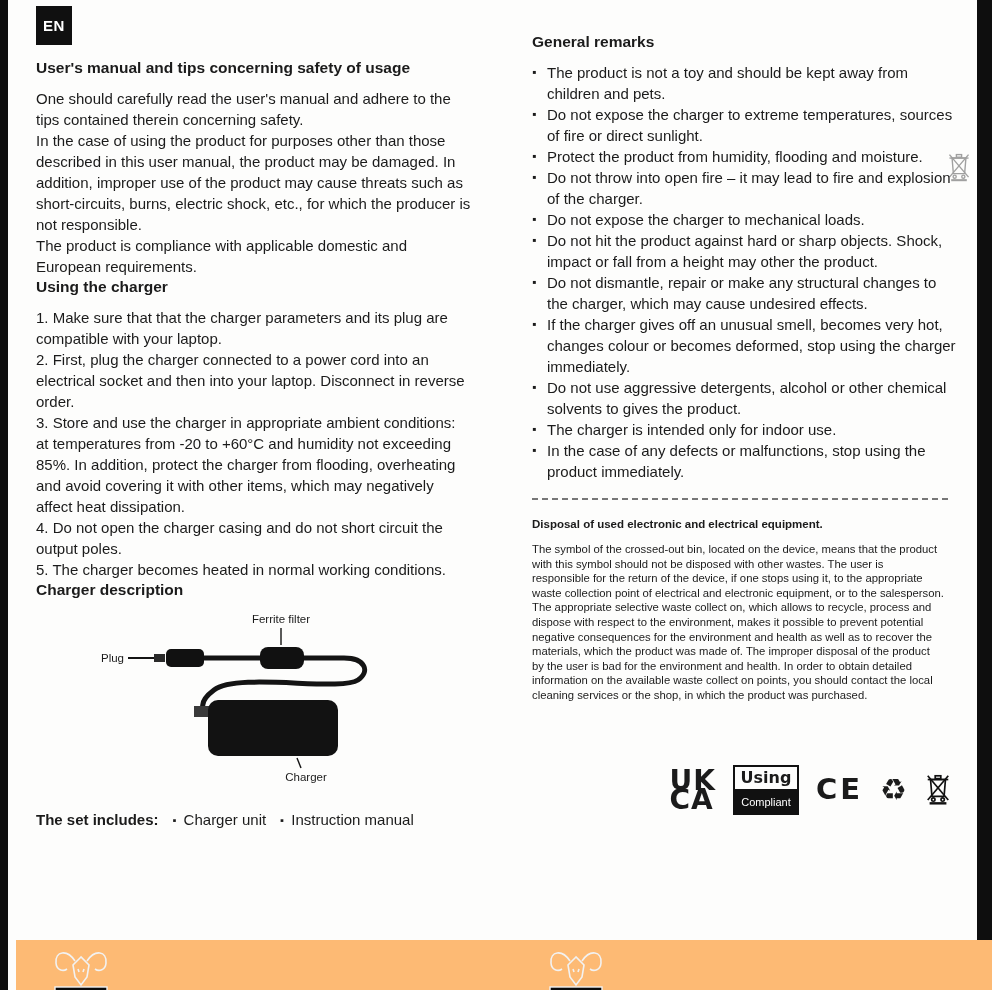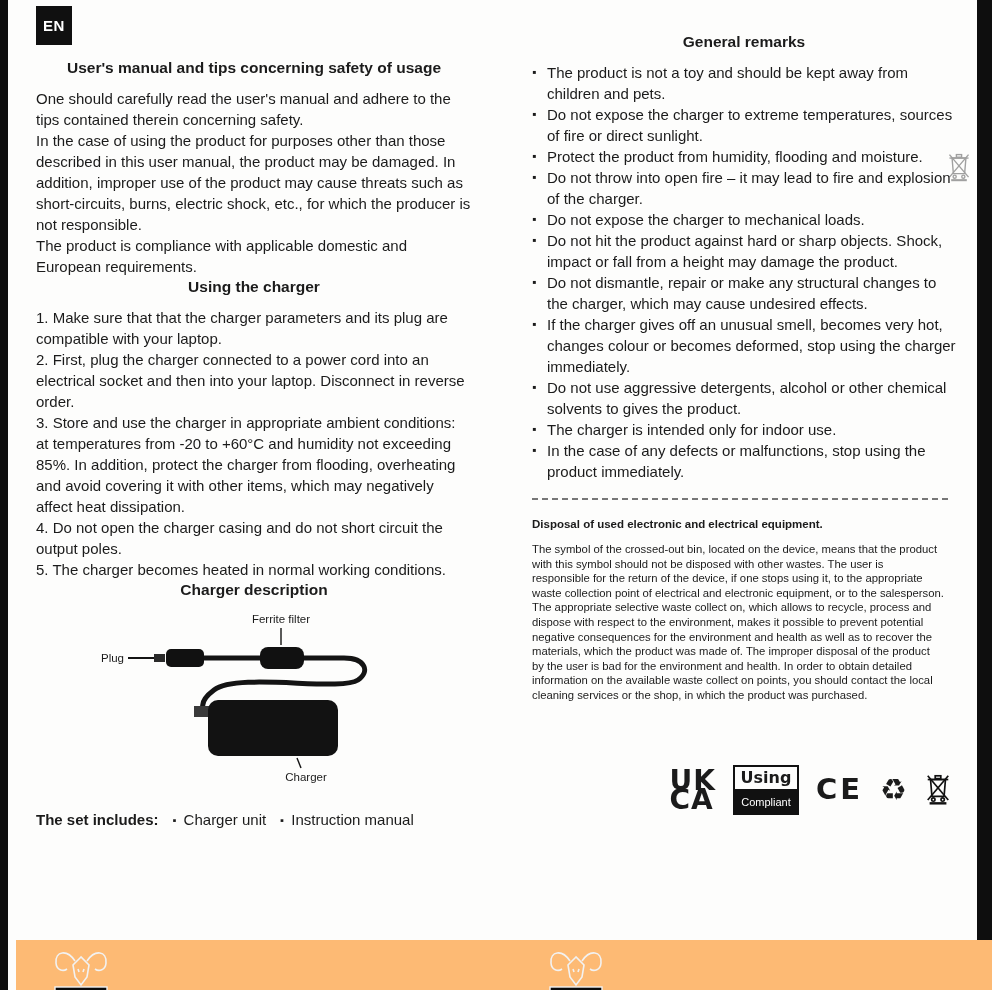--- a/index.html
+++ b/index.html
@@ -15,21 +15,21 @@
   .lang-badge {
     position:absolute; left:36px; top:6px; width:36px; height:39px;
     background:#101010; color:#fff; font-weight:bold; font-size:15px;
     display:flex; align-items:center; justify-content:center; letter-spacing:.5px;
   }
 
   .col { position:absolute; font-size:15px; line-height:21px; }
   .col-left  { left:36px;  top:58px; width:436px; }
   .col-right { left:532px; top:32px; width:424px; }
 
-  h2.sec { font-size:15.5px; font-weight:bold; margin:0 0 10px 0; line-height:20px;text-align:center; }
+  h2.sec { font-size:15.5px; font-weight:bold; margin:0 0 10px 0; line-height:20px; }
   .gap-top { margin-top:18px; }
 
   .prelines { white-space:pre-line; }
 
   ol.steps { list-style:none; }
   ol.steps li { margin:0; }
 
   ul.sq { list-style:none;margin-top:9px; }
   ul.sq li { position:relative; padding-left:15px; }
   ul.sq li::before {
@@ -144,21 +144,21 @@
   </div>
 
   <div class="col col-right">
     <h2 class="sec">General remarks</h2>
     <ul class="sq">
       <li>The product is not a toy and should be kept away from children and pets.</li>
       <li>Do not expose the charger to extreme temperatures, sources of fire or direct sunlight.</li>
       <li>Protect the product from humidity, flooding and moisture.</li>
       <li>Do not throw into open fire – it may lead to fire and explosion of the charger.</li>
       <li>Do not expose the charger to mechanical loads.</li>
-      <li>Do not hit the product against hard or sharp objects. Shock, impact or fall from a height may damage the product.</li>
+      <li>Do not hit the product against hard or sharp objects. Shock, impact or fall from a height may other the product.</li>
       <li>Do not dismantle, repair or make any structural changes to the charger, which may cause undesired effects.</li>
       <li>If the charger gives off an unusual smell, becomes very hot, changes colour or becomes deformed, stop using the charger immediately.</li>
       <li>Do not use aggressive detergents, alcohol or other chemical solvents to gives the product.</li>
       <li>The charger is intended only for indoor use.</li>
       <li>In the case of any defects or malfunctions, stop using the product immediately.</li>
     </ul>
 
     <div class="divider"></div>
 
     <div class="disposal-h">Disposal of used electronic and electrical equipment.</div>

